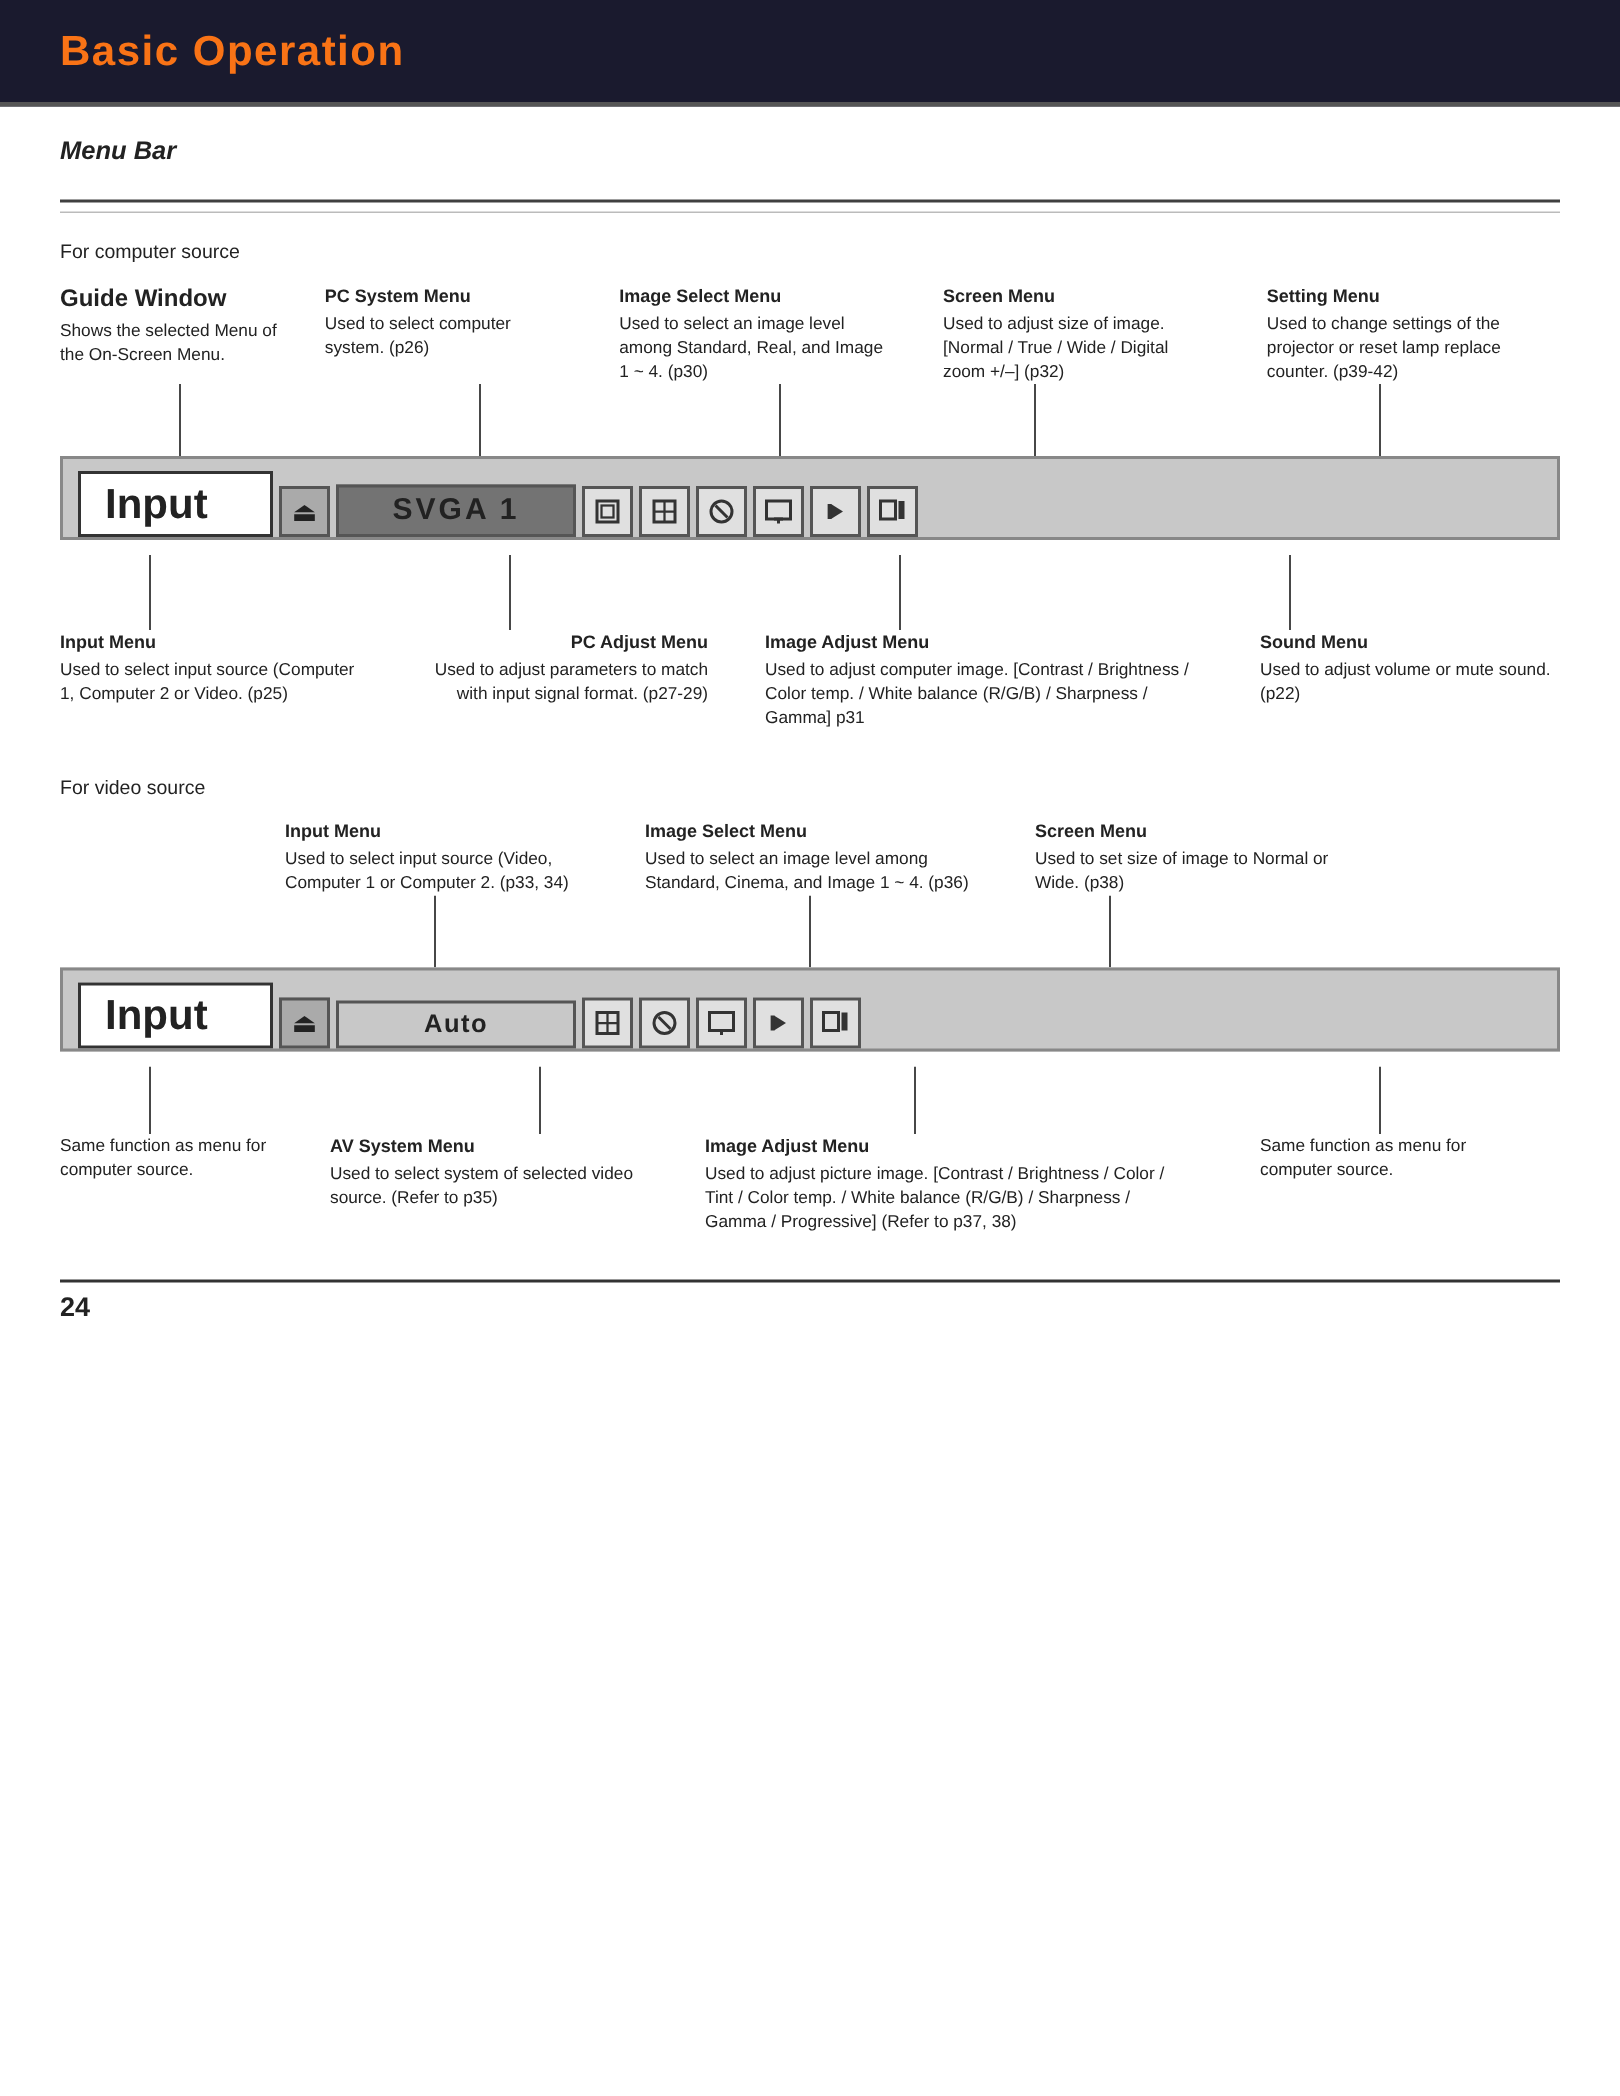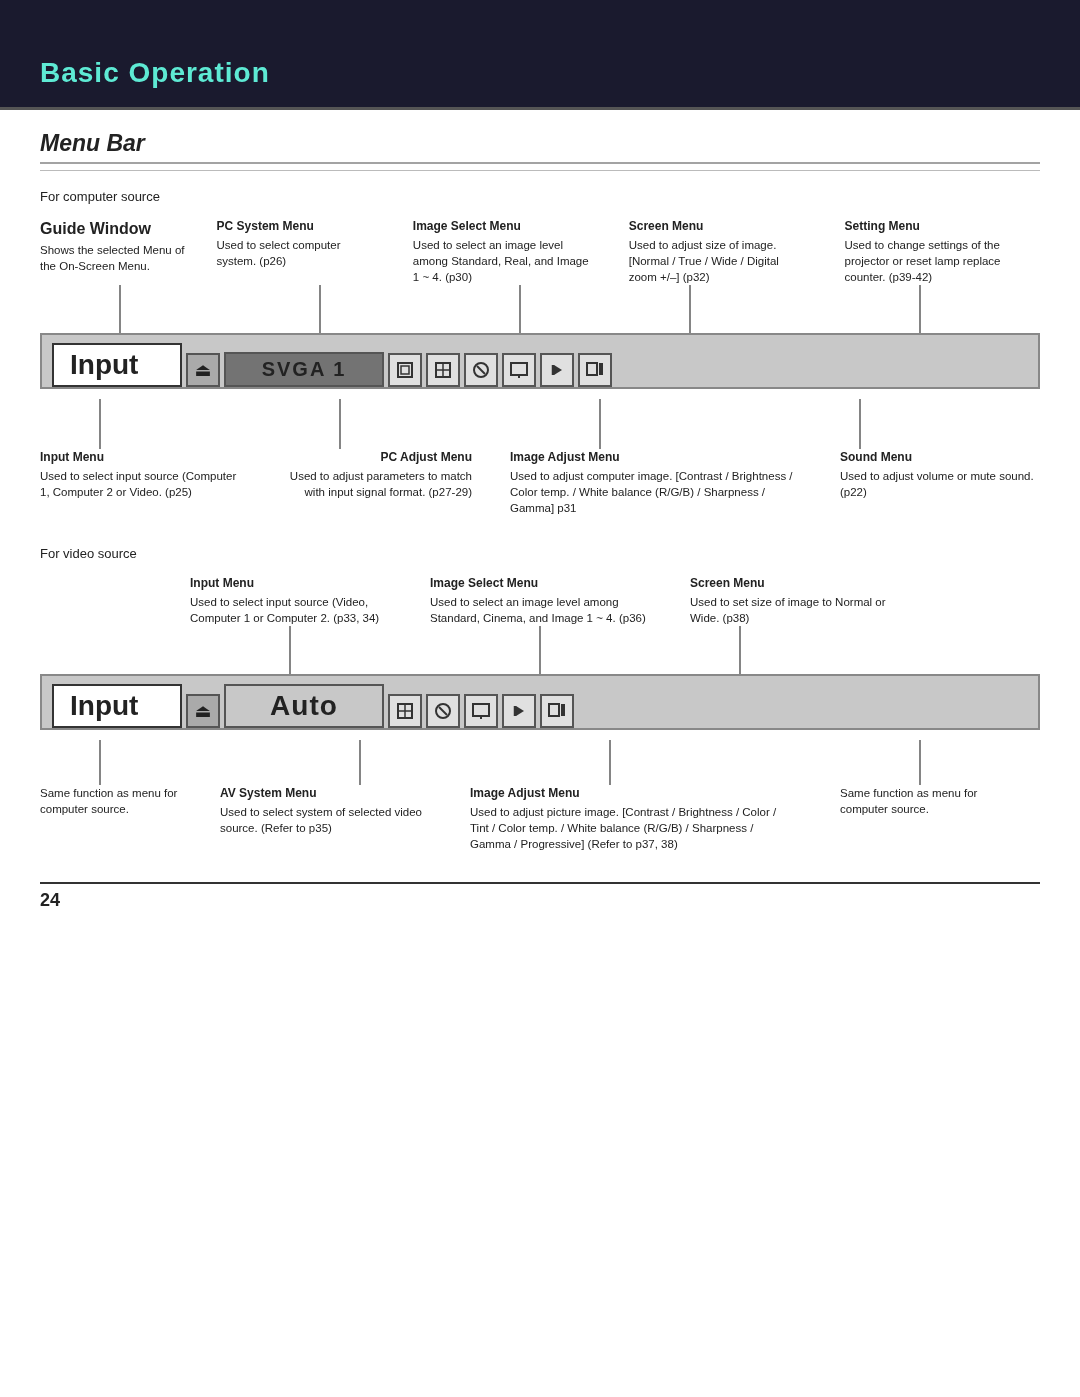--- a/index.html
+++ b/index.html
@@ -11,38 +11,37 @@
       font-size: 13px;
       color: #222;
     }
 
     .page-header {
       background: #1a1a2e;
       padding: 18px 40px;
       border-bottom: 3px solid #555;
     }
     .page-title {
-      color: #5eead4;
+      color: #f97316;
       font-size: 28px;
       font-weight: bold;
       letter-spacing: 1px;
-      margin-top: 39px;
     }
 
     .page-content {
       padding: 20px 40px 30px 40px;
     }
 
     .section-title {
-      font-size: 23px;
+      font-size: 17px;
       font-weight: bold;
       font-style: italic;
       margin-bottom: 6px;
-      border-bottom: 2px solid #a3a3a3;
-      padding-bottom: 5px;
+      border-bottom: 2px solid #404040;
+      padding-bottom: 22px;
     }
 
     .subsection-label {
       font-size: 13px;
       font-weight: normal;
       margin: 18px 0 14px 0;
     }
 
     
     .menu-bar-mockup {
@@ -296,21 +295,21 @@
         <line x1="70%" y1="0" x2="70%" y2="48" stroke="#333" stroke-width="1.2"></line>
       </svg>
     </div>
 
     <div class="menu-bar-mockup">
       <div class="menu-bar-input-box">
         <span style="font-size:28px; font-weight:bold;">Input</span>
       </div>
       <div class="menu-icon" style="background:#aaa; font-size:18px;">⏏</div>
       <div class="menu-bar-auto">
-        <span style="font-size:28px; font-weight:bold;">Auto</span>
+        <span style="font-size:17px; font-weight:bold;">Auto</span>
       </div>
 
       <div class="menu-icon">
         <svg width="20" height="20" viewBox="0 0 20 20">
             <rect x="3" y="3" width="14" height="14" fill="none" stroke="#333" stroke-width="2"></rect>
             <line x1="10" y1="3" x2="10" y2="17" stroke="#333" stroke-width="1.5"></line>
             <line x1="3" y1="10" x2="17" y2="10" stroke="#333" stroke-width="1.5"></line>
           </svg>
       </div>
       <div class="menu-icon">

